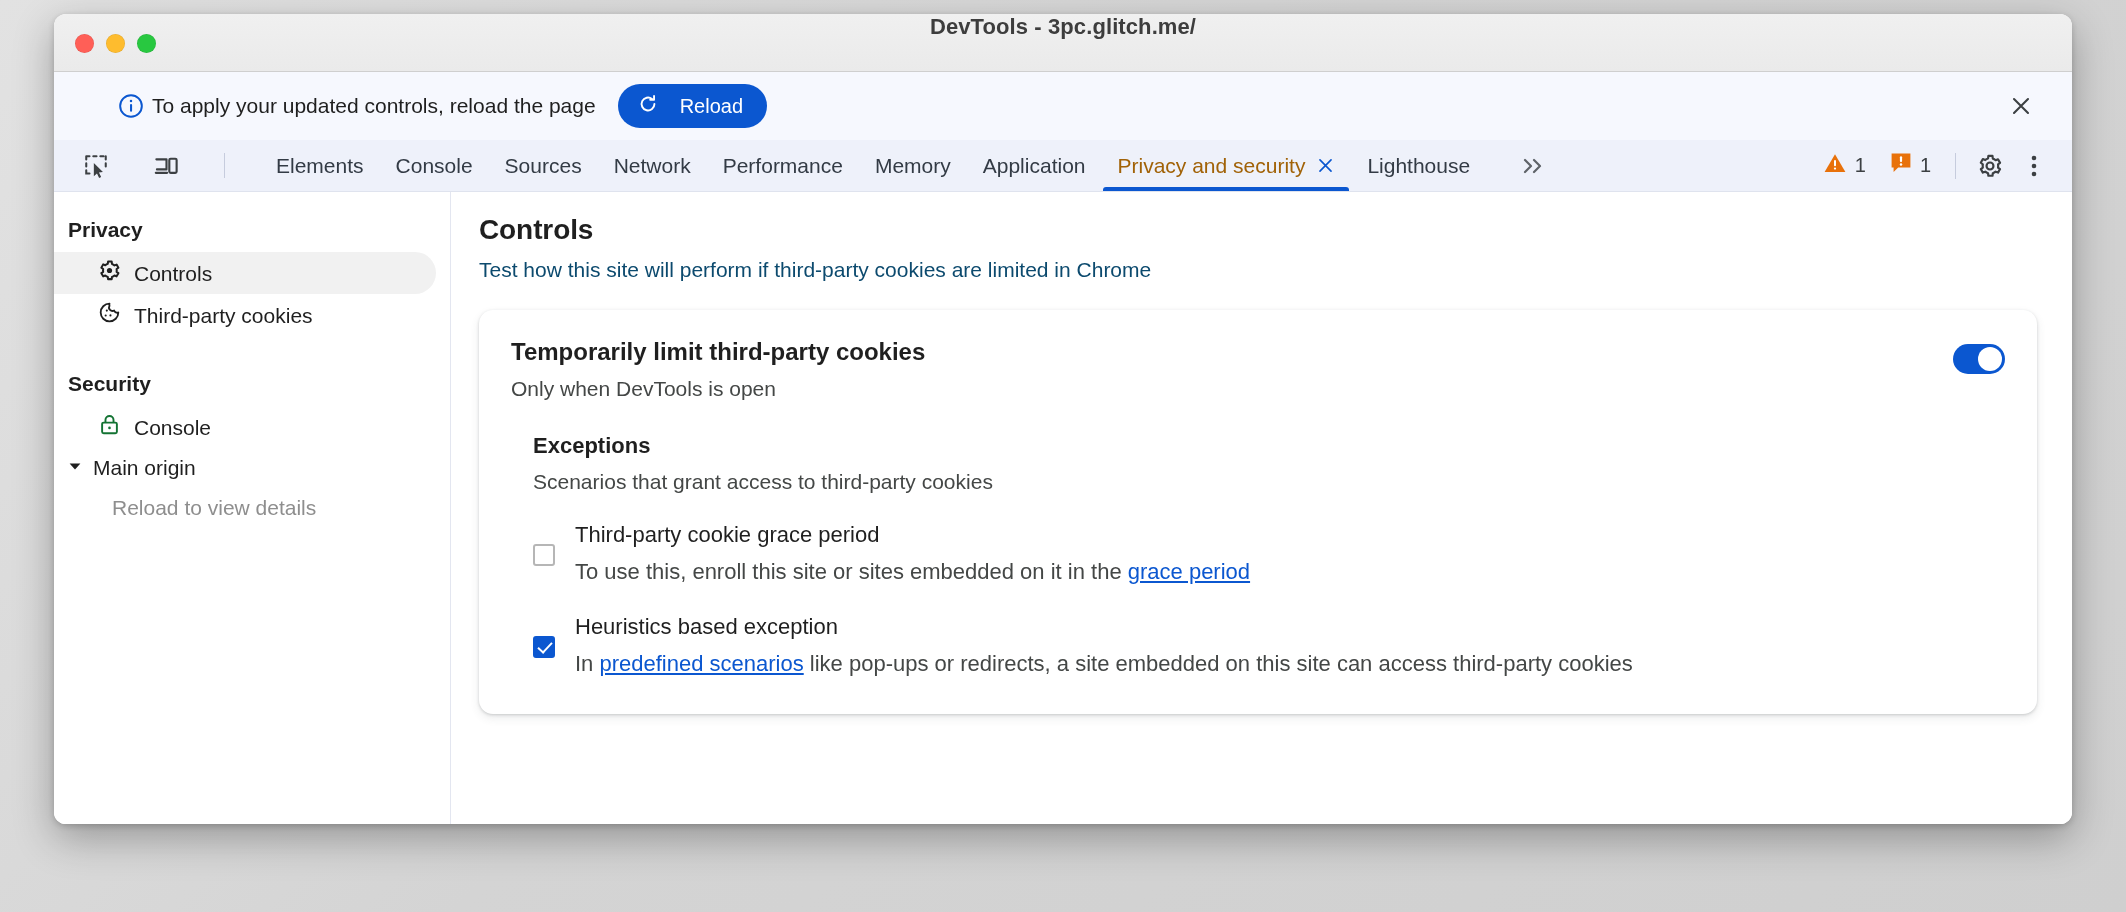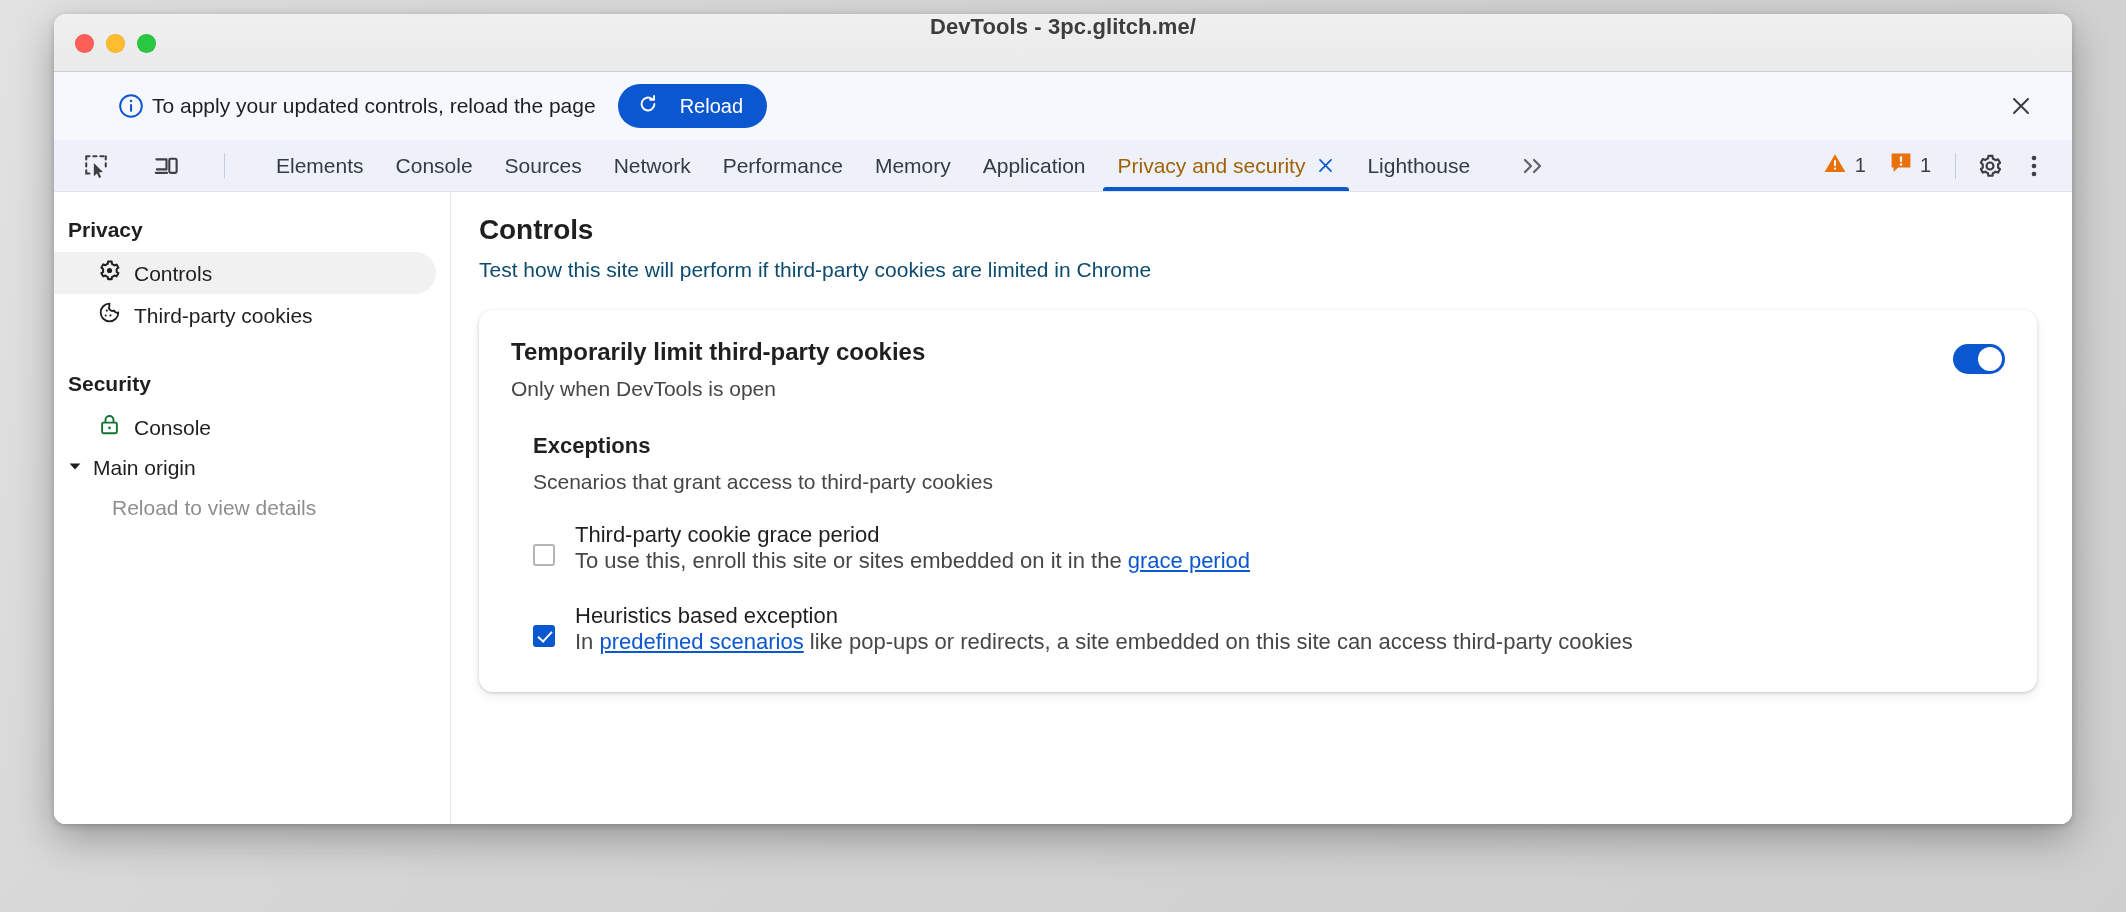--- a/index.html
+++ b/index.html
@@ -359,20 +359,21 @@
     border: solid #ffffff;
     border-width: 0 2.6px 2.6px 0;
     transform: rotate(43deg);
   }
   .cb-label {
     font-size: 22px;
     color: #1f1f1f;
     line-height: 1.2;
   }
   .cb-desc {
+    margin-top: 11px;
     font-size: 22px;
     color: #444746;
     line-height: 1.2;
   }
   .lnk {
     color: #0b57d0;
     text-decoration: underline;
     cursor: pointer;
   }
 </style>

